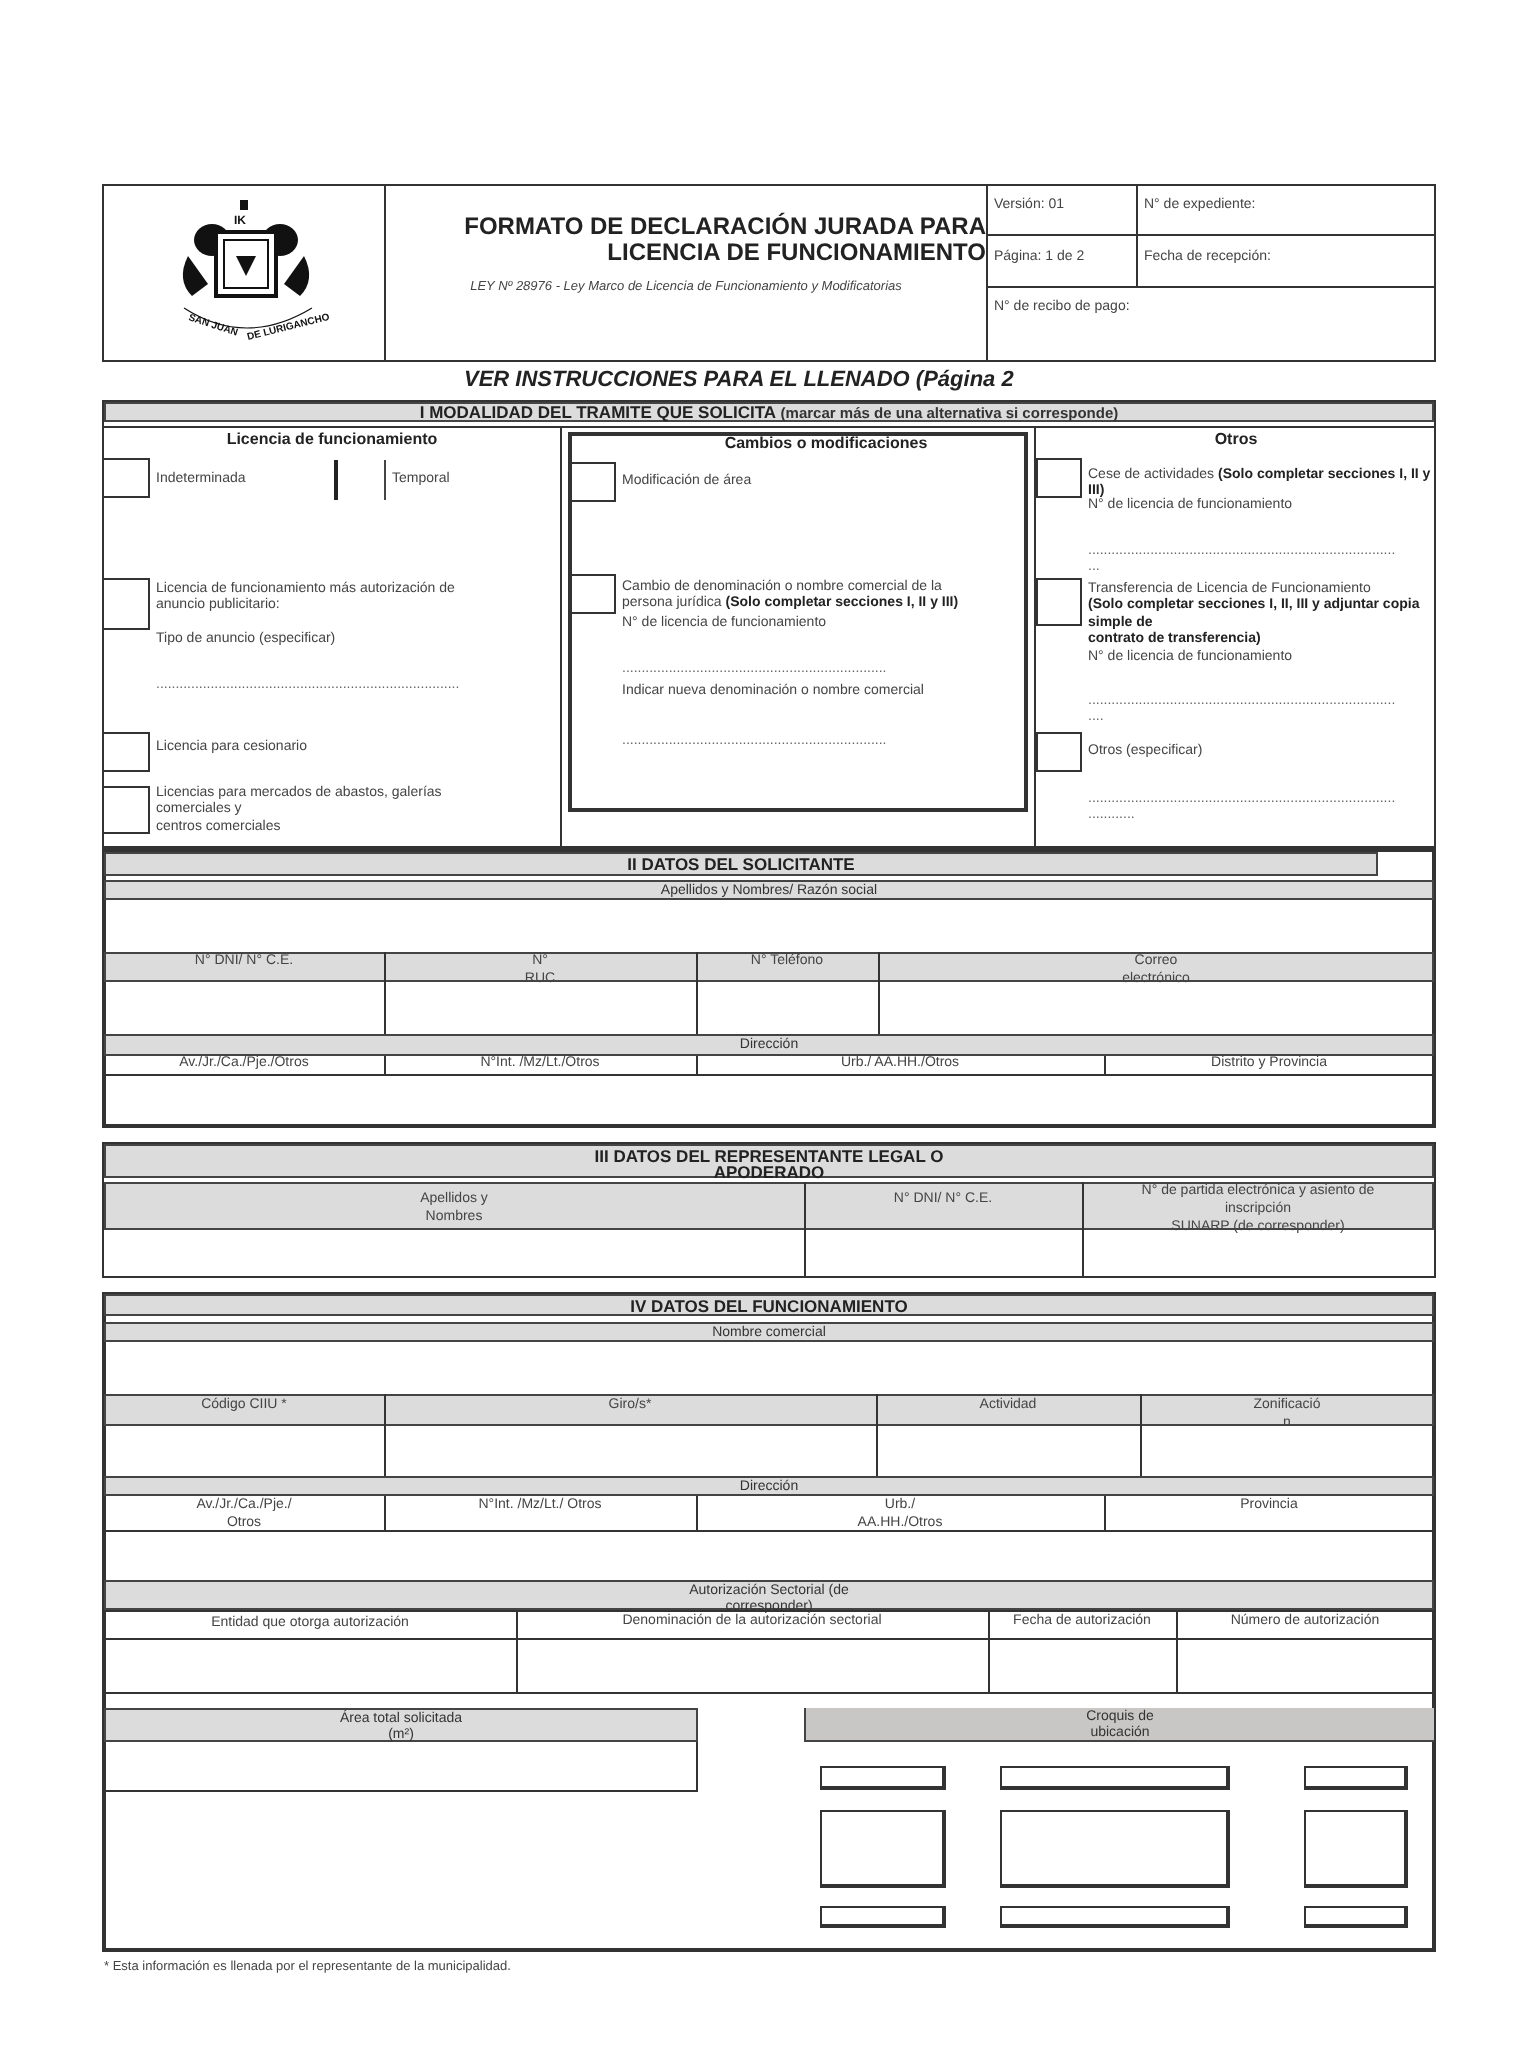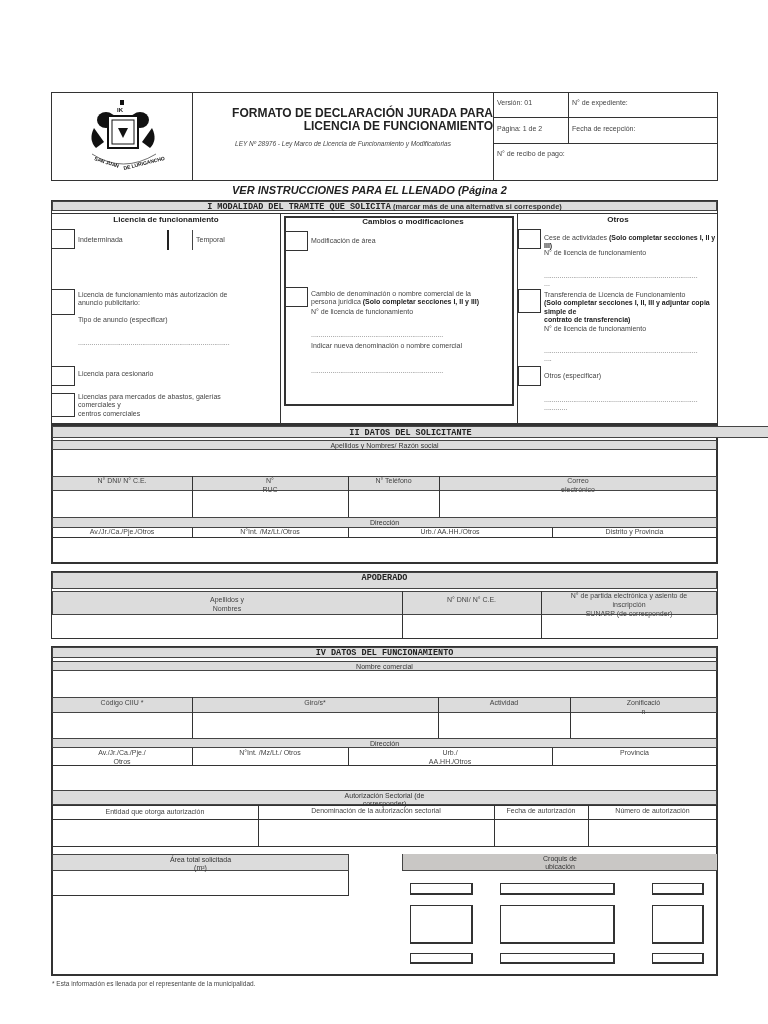--- a/index.html
+++ b/index.html
@@ -1,21 +1,21 @@
 <!DOCTYPE html>
 <html><head>
 <meta charset="utf-8">
 <style>
   * { box-sizing: border-box; margin: 0; padding: 0; }
   html, body { width: 768px; height: 1024px; background: #fff; overflow: hidden; }
   body { position: relative; font-family: "Liberation Sans", sans-serif; color: #222; }
   .abs { position: absolute; }
   .box { position: absolute; border: 1px solid #333; }
   .hdr-gray { position: absolute; background: #dcdcdc; border: 1px solid #444; text-align: center; font-size: 8px; color: #333; }
-  .sec-title { font-weight: bold; font-size: 8.5px; color: #222; font-family: Liberation Mono, monospace; }
+  .sec-title { font-weight: bold; font-size: 8.5px; color: #222; font-family: Liberation Sans, sans-serif; }
   .lbl { position: absolute; font-size: 7px; color: #444; line-height: 1.2; }
   .lbl b { color: #222; }
   .chk { position: absolute; border: 1px solid #333; background: #fff; }
   .vl { position: absolute; width: 1px; background: #333; }
   .hl { position: absolute; height: 1px; background: #333; }
   .cell-c { position: absolute; font-size: 7px; color: #444; text-align: center; line-height: 1.25; }
   .dots { position: absolute; font-size: 7px; color: #666; letter-spacing: 0; overflow: hidden; white-space: nowrap; }
 </style>
 </head>
 <body>
@@ -128,21 +128,21 @@
 <div class="lbl" style="left:544px;top:325px;">N° de licencia de funcionamiento</div>
 <div class="dots" style="left:544px;top:347px;width:172px;">...............................................................................</div>
 <div class="dots" style="left:544px;top:355px;">....</div>
 
 <div class="chk" style="left:518px;top:366px;width:23px;height:20px;"></div>
 <div class="lbl" style="left:544px;top:372px;">Otros (especificar)</div>
 <div class="dots" style="left:544px;top:396px;width:172px;">...............................................................................</div>
 <div class="dots" style="left:544px;top:404px;">............</div>
 
 <div class="box" style="left:51px;top:424px;width:667px;height:140px;border-width:2px;"></div>
-<div class="hdr-gray" style="left:52px;top:426px;width:717px;height:12px;line-height:11px;">
+<div class="hdr-gray" style="left:52px;top:426px;width:637px;height:12px;line-height:11px;">
   <span class="sec-title">II DATOS DEL SOLICITANTE</span>
 </div>
 <div class="hdr-gray" style="left:52px;top:440px;width:665px;height:10px;line-height:9px;font-size:7px;">Apellidos y Nombres/ Razón social</div>
 <div class="abs" style="left:53px;top:451px;width:663px;height:25px;"></div>
 
 <div class="hdr-gray" style="left:52px;top:476px;width:665px;height:15px;"></div>
 <div class="cell-c" style="left:52px;top:477px;width:140px;">N° DNI/ N° C.E.</div>
 <div class="cell-c" style="left:192px;top:477px;width:156px;">
   <div>N°</div>
   <div>RUC</div>
@@ -166,20 +166,21 @@
 <div class="vl" style="left:348px;top:528px;height:9px;"></div>
 <div class="vl" style="left:552px;top:528px;height:9px;"></div>
 <div class="cell-c" style="left:52px;top:528px;width:140px;">Av./Jr./Ca./Pje./Otros</div>
 <div class="cell-c" style="left:192px;top:528px;width:156px;">N°Int. /Mz/Lt./Otros</div>
 <div class="cell-c" style="left:348px;top:528px;width:204px;">Urb./ AA.HH./Otros</div>
 <div class="cell-c" style="left:552px;top:528px;width:165px;">Distrito y Provincia</div>
 <div class="abs" style="left:53px;top:538px;width:663px;height:24px;"></div>
 
 <div class="box" style="left:51px;top:571px;width:667px;height:68px;border-width:1px;"></div>
 <div class="hdr-gray" style="left:52px;top:572px;width:665px;height:17px;line-height:8px;padding-top:1px;">
+  <div class="sec-title">III DATOS DEL REPRESENTANTE LEGAL O</div>
   <div class="sec-title">APODERADO</div>
 </div>
 <div class="hdr-gray" style="left:52px;top:591px;width:665px;height:24px;"></div>
 <div class="cell-c" style="left:52px;top:596px;width:350px;">
   <div>Apellidos y</div>
   <div>Nombres</div>
 </div>
 <div class="cell-c" style="left:402px;top:596px;width:139px;">N° DNI/ N° C.E.</div>
 <div class="cell-c" style="left:541px;top:592px;width:176px;">
   <div>N° de partida electrónica y asiento de</div>

